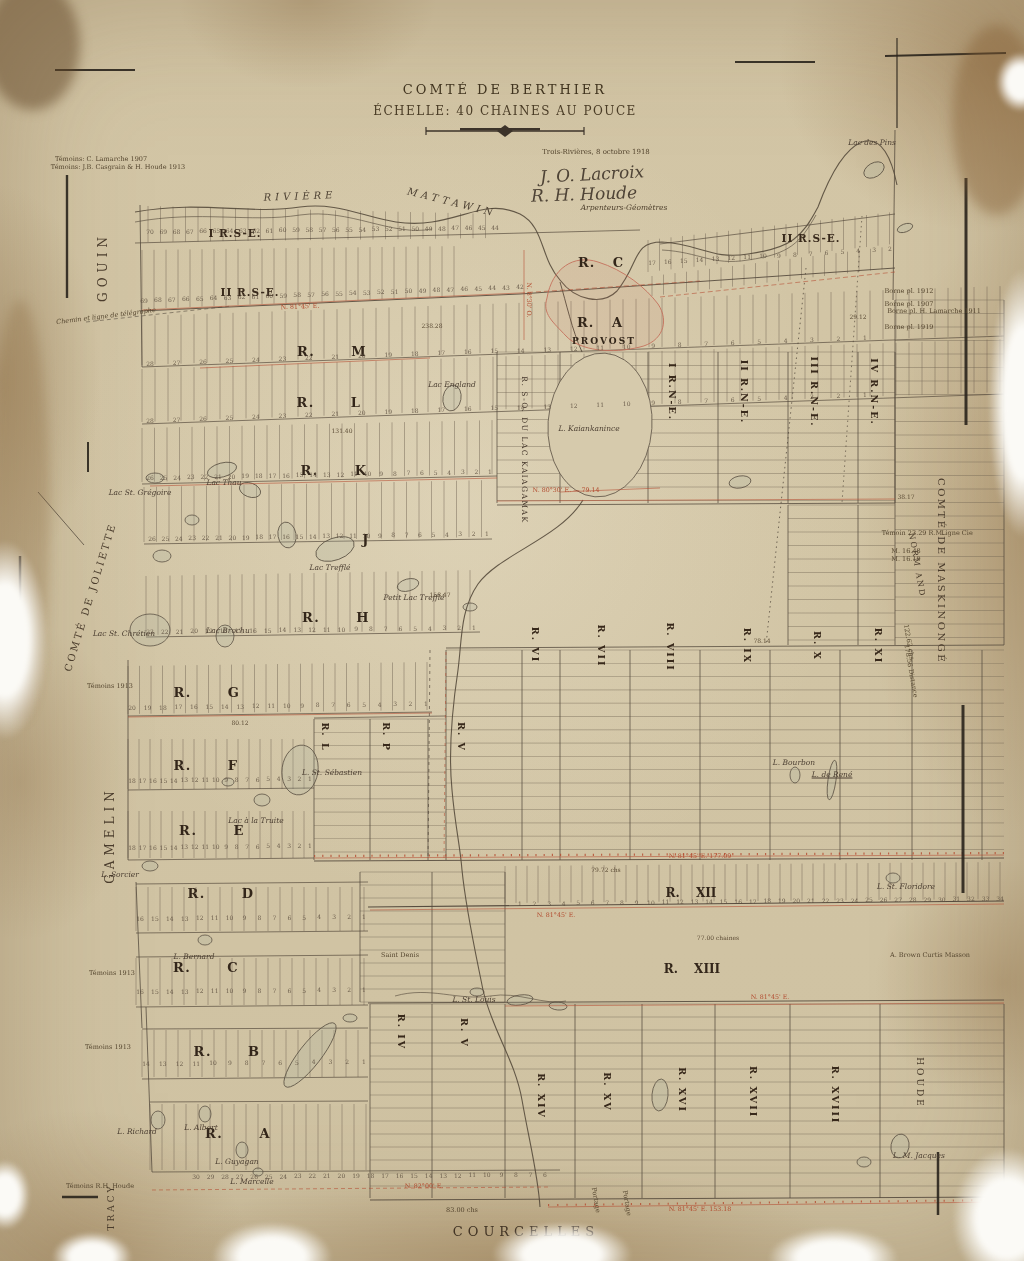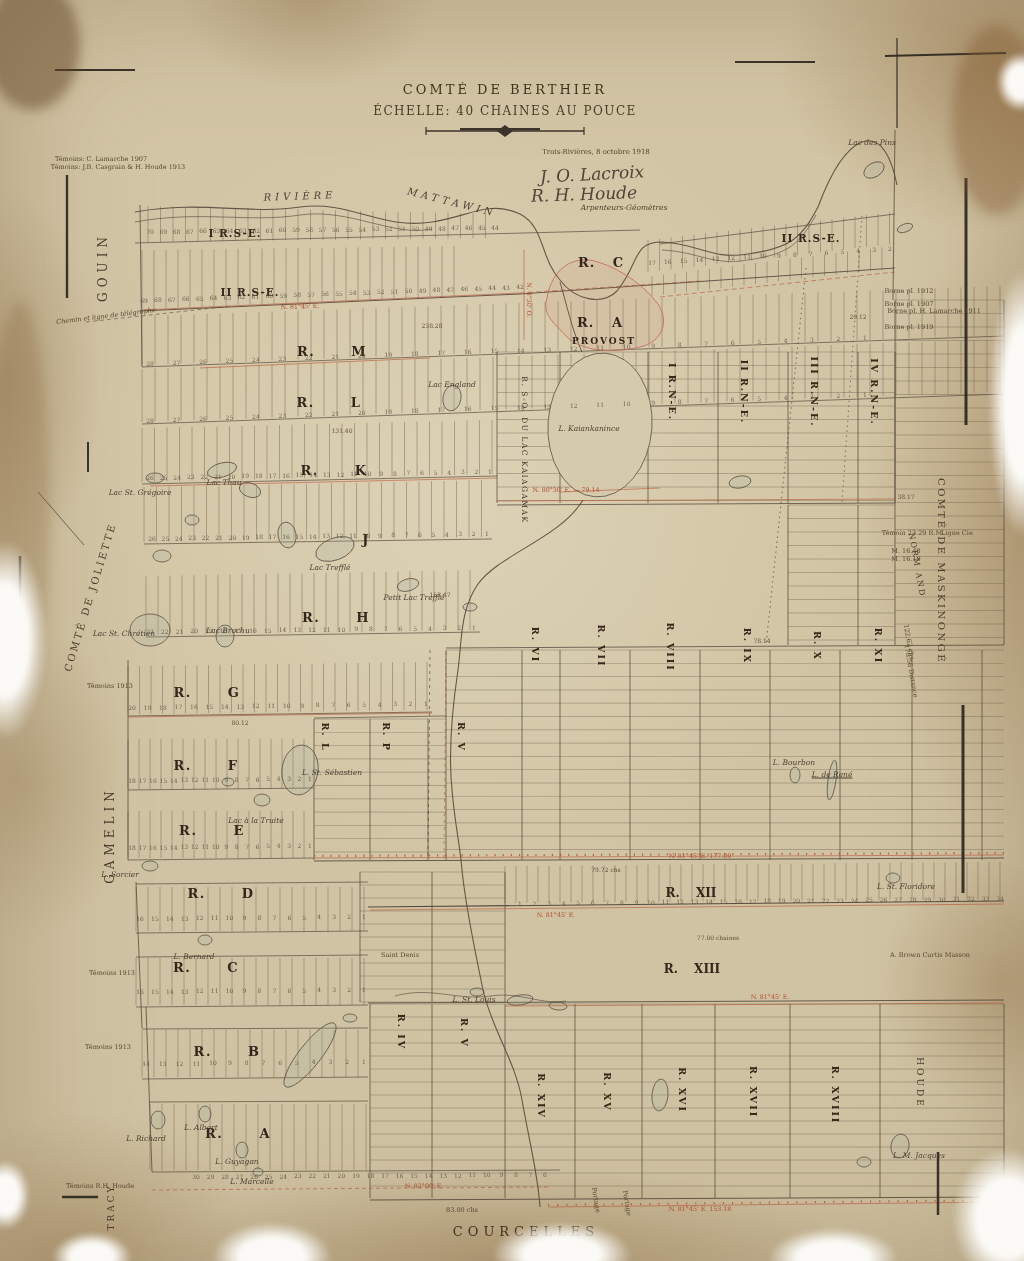--- a/index.html
+++ b/index.html
@@ -861,21 +861,21 @@
       <div class="lbl lake" style="left: 140px; top: 492px; transform: translate(-50%, -50%) rotate(0deg);">Lac St. Grégoire</div>
       <div class="lbl lake" style="left: 330px; top: 567px; transform: translate(-50%, -50%) rotate(0deg);">Lac Trefflé</div>
       <div class="lbl lake" style="left: 414px; top: 597px; transform: translate(-50%, -50%) rotate(0deg);">Petit Lac Trefflé</div>
       <div class="lbl lake" style="left: 124px; top: 633px; transform: translate(-50%, -50%) rotate(0deg);">Lac St. Chrétien</div>
       <div class="lbl lake" style="left: 228px; top: 630px; transform: translate(-50%, -50%) rotate(0deg); font-style: italic;">Lac Brochu</div>
       <div class="lbl lake" style="left: 332px; top: 772px; transform: translate(-50%, -50%) rotate(0deg);">L. St. Sébastien</div>
       <div class="lbl lake" style="left: 256px; top: 820px; transform: translate(-50%, -50%) rotate(0deg);">Lac à la Truite</div>
       <div class="lbl lake" style="left: 120px; top: 874px; transform: translate(-50%, -50%) rotate(0deg);">L. Sorcier</div>
       <div class="lbl lake" style="left: 194px; top: 956px; transform: translate(-50%, -50%) rotate(0deg);">L. Bernard</div>
       <div class="lbl lake" style="left: 474px; top: 999px; transform: translate(-50%, -50%) rotate(0deg);">L. St. Louis</div>
-      <div class="lbl lake" style="left: 146px; top: 1131px; transform: translate(-50%, -50%) rotate(0deg); margin-top: 7px;">L. Richard</div>
+      <div class="lbl lake" style="left: 137px; top: 1131px; transform: translate(-50%, -50%) rotate(0deg);">L. Richard</div>
       <div class="lbl lake" style="left: 201px; top: 1127px; transform: translate(-50%, -50%) rotate(0deg);">L. Albert</div>
       <div class="lbl lake" style="left: 237px; top: 1161px; transform: translate(-50%, -50%) rotate(0deg);">L. Guyagan</div>
       <div class="lbl lake" style="left: 252px; top: 1181px; transform: translate(-50%, -50%) rotate(0deg);">L. Marcelle</div>
       <div class="lbl lake" style="left: 794px; top: 762px; transform: translate(-50%, -50%) rotate(0deg);">L. Bourbon</div>
       <div class="lbl lake" style="left: 832px; top: 774px; transform: translate(-50%, -50%) rotate(0deg); text-decoration: underline;">L. de René</div>
       <div class="lbl lake" style="left: 872px; top: 142px; transform: translate(-50%, -50%) rotate(0deg);">Lac des Pins</div>
       <div class="lbl lake" style="left: 906px; top: 886px; transform: translate(-50%, -50%) rotate(0deg);">L. St. Floridore</div>
       <div class="lbl lake" style="left: 919px; top: 1155px; transform: translate(-50%, -50%) rotate(0deg);">L. M. Jacques</div>
       <div class="lbl note" style="left: 101px; top: 159px; transform: translate(-50%, -50%) rotate(0deg);">Témoins: C. Lamarche 1907</div>
       <div class="lbl note" style="left: 118px; top: 167px; transform: translate(-50%, -50%) rotate(0deg);">Témoins: J.B. Casgrain &amp; H. Houde 1913</div>

